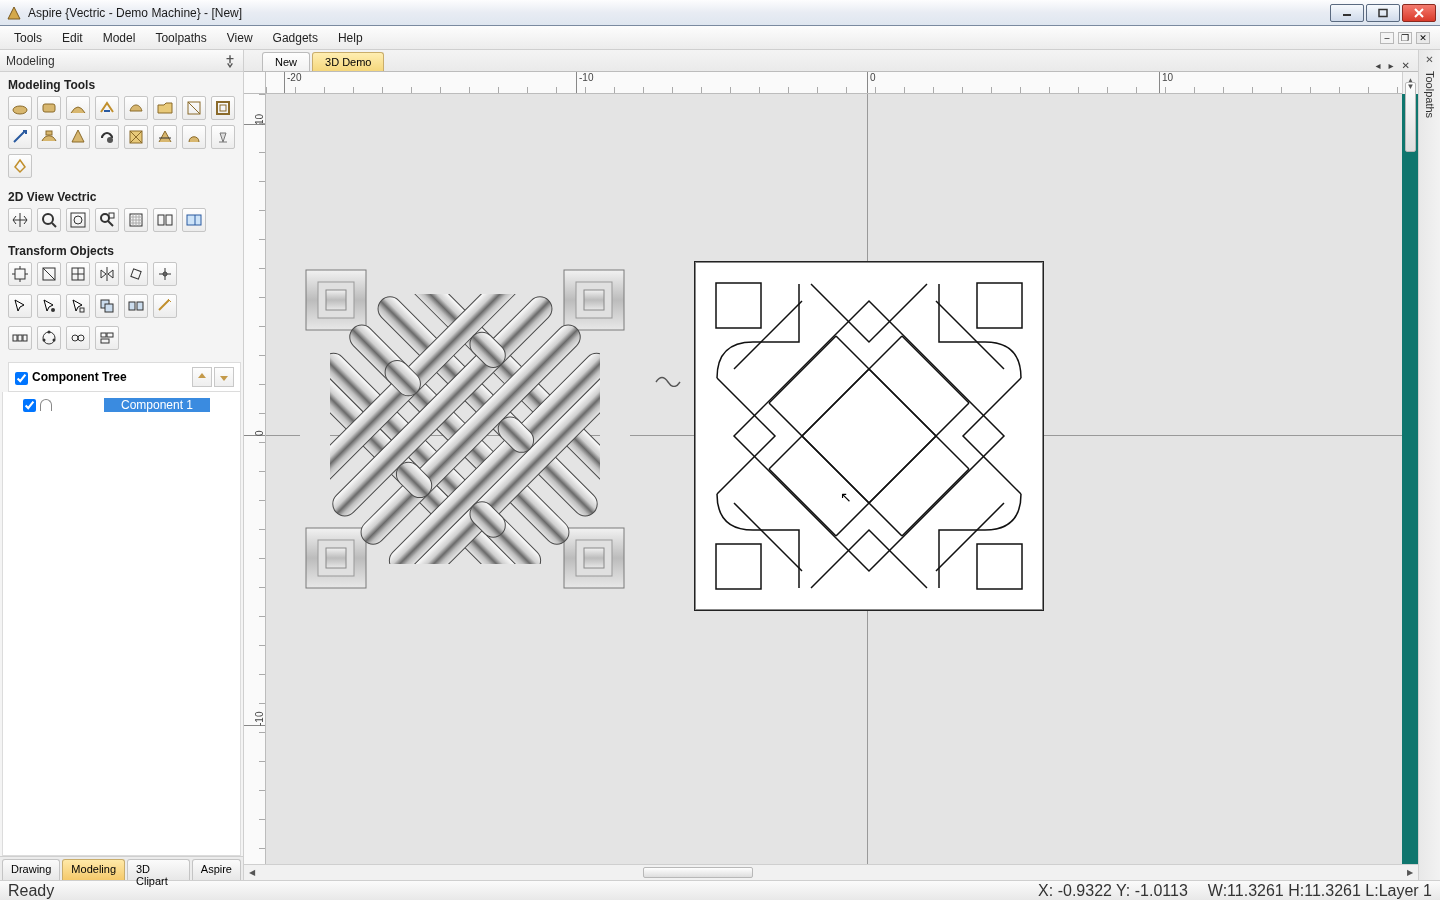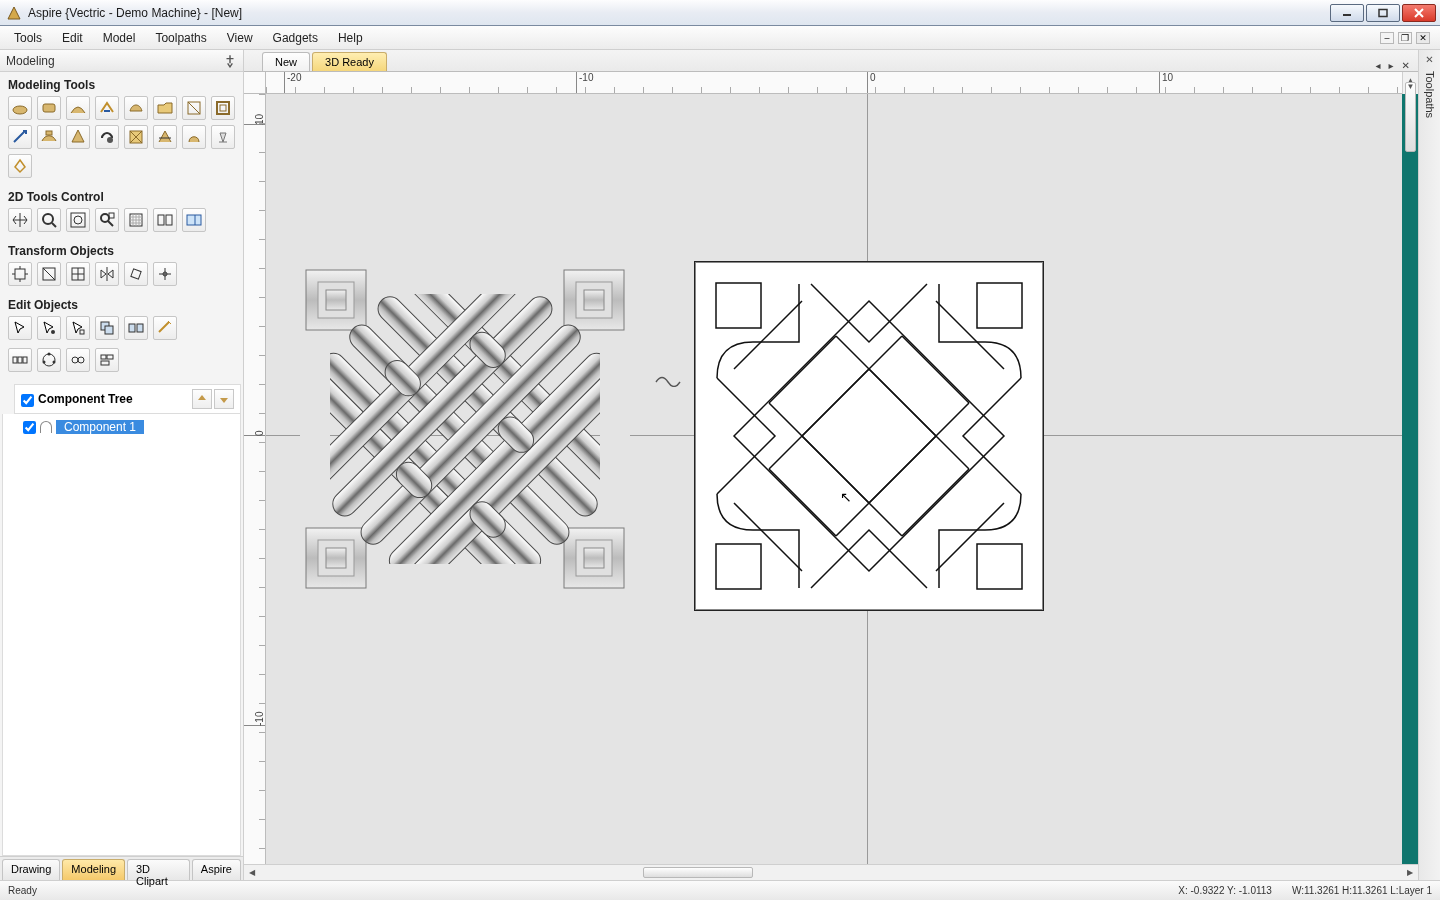--- a/index.html
+++ b/index.html
@@ -27,31 +27,31 @@
 .panelheader { height:22px; background:linear-gradient(#fbfbfb,#e9e9e9); border-bottom:1px solid #d0d0d0; display:flex; align-items:center; padding:0 6px; font-size:12px; color:#333;}
 .panelheader .pin { margin-left:auto; width:14px; height:14px; display:flex; align-items:center; justify-content:center;}
 .panelheader .pin svg{stroke:#555;}
 
 .section-title { font-weight:bold; color:#222; padding:6px 8px 2px; font-size:12px; }
 .toolrow { display:flex; flex-wrap:wrap; gap:5px; padding:2px 8px 6px; }
 .tool { width:24px; height:24px; background:linear-gradient(#fefefe,#ececec); border:1px solid #c6c6c6; border-radius:2px; display:flex; align-items:center; justify-content:center; }
 .tool svg{ width:18px; height:18px; }
 
 .tree-sep { height:4px; }
-.comp-tree-hdr { display:flex; align-items:center; padding:4px 6px; background:#fff; border:1px solid #dcdcdc; margin:2px 2px 0 14px;}
+.comp-tree-hdr { display:flex; align-items:center; padding:4px 6px; background:#fff; border:1px solid #dcdcdc; margin:2px 2px 0 8px;}
 .comp-tree-hdr input[type=checkbox]{ margin-right:4px; position:relative; top:1px;}
 .comp-tree-hdr .label { font-weight:bold; font-size:12px; }
 .comp-tree-hdr .btns { margin-left:auto; display:flex; gap:2px;}
 .comp-tree-hdr .tbtn { width:20px; height:20px; background:linear-gradient(#fdfdfd,#eee); border:1px solid #c8c8c8; display:flex; align-items:center;justify-content:center;}
 .tree-body { background:#fff; border:1px solid #dcdcdc; border-top:none; margin:0 2px; flex:1; padding:4px 6px; overflow:auto;}
 .tree-item { display:flex; align-items:center; gap:4px; padding:2px 0 2px 14px;}
 .tree-item::before { content:"⊟"; color:#666; margin-right:3px; font-size:10px; display:none;}
 .tree-item input[type=checkbox]{ }
 .tree-item .ico { width:12px; height:12px; border:1px solid #888; border-radius:6px 6px 0 0; border-bottom:none;}
-.tree-item .name { background:#3a8be0; color:#fff; padding:0 8px; }
+.tree-item .name { background:#3a8be0; color:#fff; padding:0 17px;margin-left:48px; }
 
 .bottom-tabs { display:flex; border-top:1px solid #cfcfcf; background:#ececec; height:24px; padding-top:2px; padding-left:2px; gap:0;}
 .btab { padding:3px 8px 2px; font-size:11px; background:linear-gradient(#f7e7c5,#f0d79b); border:1px solid #c9ad6b; border-bottom:none; border-radius:3px 3px 0 0; margin-right:2px;}
 .btab.active { background:linear-gradient(#ffe9a8,#f5c96b); }
 .btab.plain { background:linear-gradient(#fbfbfb,#e7e7e7); border-color:#c4c4c4;}
 
 
 .canvaswrap { flex:1; display:flex; flex-direction:column; position:relative; background:#e8e8e8;}
 .doctabs { height:22px; display:flex; align-items:flex-end; padding-left:18px; background:linear-gradient(#f4f4f4,#eaeaea); border-bottom:1px solid #bcbcbc;}
 .doctab { padding:3px 12px; font-size:11px; background:linear-gradient(#fefefe,#f1f1f1); border:1px solid #bcbcbc; border-bottom:none; border-radius:3px 3px 0 0; margin-right:2px;}
@@ -80,21 +80,21 @@
 .scroll-h .thumb{ position:absolute; top:2px; bottom:2px; left:34%; width:110px; background:linear-gradient(#fefefe,#dedede); border:1px solid #b8b8b8; border-radius:2px;}
 .scroll-h .arrow{ position:absolute; top:0; bottom:0; width:16px; display:flex; align-items:center; justify-content:center; font-size:8px; color:#555;}
 .scroll-h .arrow.l{left:0;} .scroll-h .arrow.r{right:0;}
 
 
 .rightpanel { width:22px; background:linear-gradient(to left,#f2f2f2,#e8e8e8); border-left:1px solid #cfcfcf; display:flex; flex-direction:column; align-items:center; padding-top:4px;}
 .rightpanel .vlabel { writing-mode:vertical-rl; font-size:11px; color:#333; margin-top:6px;}
 .rightpanel .rclose { font-size:10px; color:#555; }
 
 
-.statusbar { height:20px; background:linear-gradient(#fbfbfb,#e8e8e8); border-top:1px solid #cfcfcf; display:flex; align-items:center; padding:0 8px; font-size:10px; color:#333;}
+.statusbar { height:20px; background:linear-gradient(#fbfbfb,#e8e8e8); border-top:1px solid #cfcfcf; display:flex; align-items:center; padding:0 8px; font-size:16px; color:#333;}
 .statusbar .spacer{ flex:1;}
 .statusbar .field{ margin-left:20px;}
 
 
 .stock-rect { position:absolute; background:#fff; border:1px solid #222; box-shadow:0 0 0 1px #888 inset;}
 .cursor-arrow{position:absolute; font-size:14px; color:#000;}
 .wave{position:absolute;}
 
 </style>
 </head>
@@ -242,21 +242,21 @@
             <path d="M5 14h8 M9 14 L6 5h6z" fill="#ddd" stroke="#777"></path>
           </svg>
         </div>
       <div class="tool">
           <svg viewBox="0 0 18 18">
             <path d="M9 3 L14 10 L9 15 L4 10 Z" fill="none" stroke="#c18f2c" stroke-width="1.5"></path>
           </svg>
         </div>
     </div>
 
-    <div class="section-title">2D Tools Control</div>
+    <div class="section-title">2D View Vectric</div>
     <div class="toolrow">
       <div class="tool">
           <svg viewBox="0 0 18 18">
             <path d="M9 2v14M2 9h14M5 5l-3 4 3 4M13 5l3 4-3 4" fill="none" stroke="#333"></path>
           </svg>
         </div>
       <div class="tool">
           <svg viewBox="0 0 18 18">
             <circle cx="8" cy="8" r="5" fill="none" stroke="#333" stroke-width="2"></circle>
             <line x1="12" y1="12" x2="16" y2="16" stroke="#333" stroke-width="2"></line>
@@ -328,21 +328,20 @@
           </svg>
         </div>
       <div class="tool">
           <svg viewBox="0 0 18 18">
             <path d="M9 3v12M3 9h12" stroke="#333"></path>
             <circle cx="9" cy="9" r="2" fill="none" stroke="#333"></circle>
           </svg>
         </div>
     </div>
 
-    <div class="section-title">Edit Objects</div>
     <div class="toolrow">
       <div class="tool">
           <svg viewBox="0 0 18 18">
             <path d="M4 3l3 11 2-4 4-2z" fill="#fff" stroke="#000"></path>
           </svg>
         </div>
       <div class="tool">
           <svg viewBox="0 0 18 18">
             <path d="M4 3l3 11 2-4 4-2z" fill="#fff" stroke="#000"></path>
             <circle cx="13" cy="13" r="2" fill="#333"></circle>
@@ -434,21 +433,21 @@
       <div class="btab plain">Drawing</div>
       <div class="btab active">Modeling</div>
       <div class="btab plain">3D Clipart</div>
       <div class="btab plain">Aspire</div>
     </div>
   </div>
 
   <div class="canvaswrap">
     <div class="doctabs">
       <div class="doctab">New</div>
-      <div class="doctab active">3D Ready</div>
+      <div class="doctab active">3D Demo</div>
       <div class="tabctrl">
         <span>◂</span>
         <span>▸</span>
         <span>✕</span>
       </div>
     </div>
 
     <div class="rulers-and-view">
       <div class="ruler-corner"></div>
       <div class="ruler-top" id="rtop">

